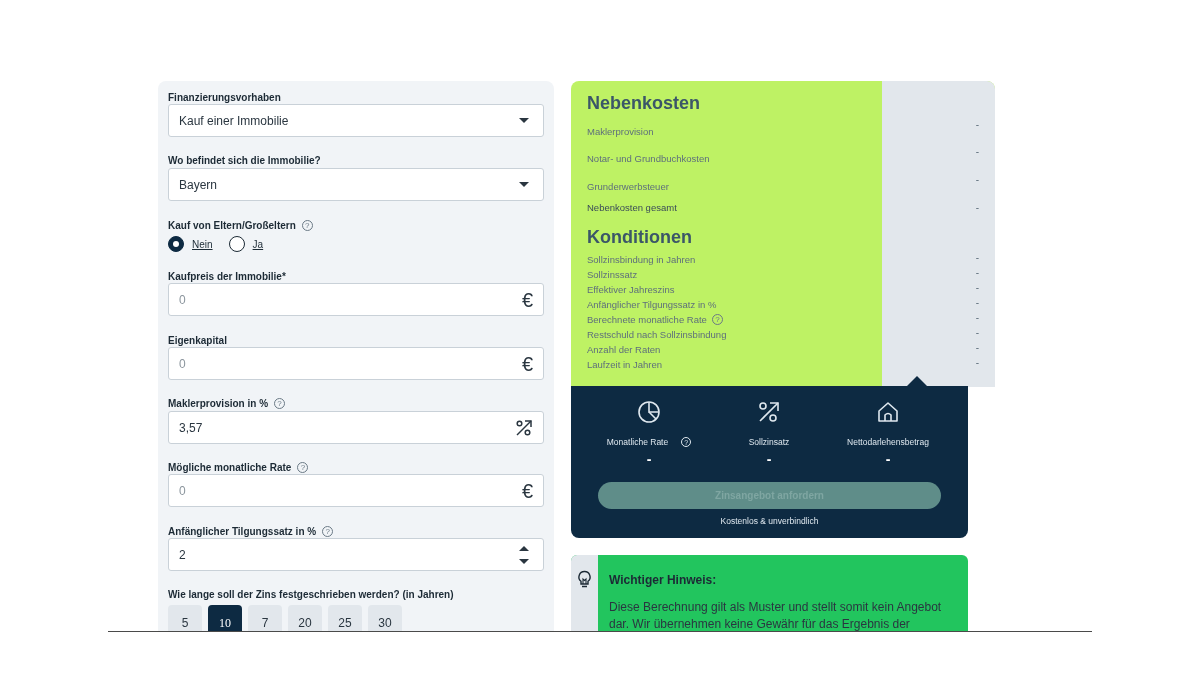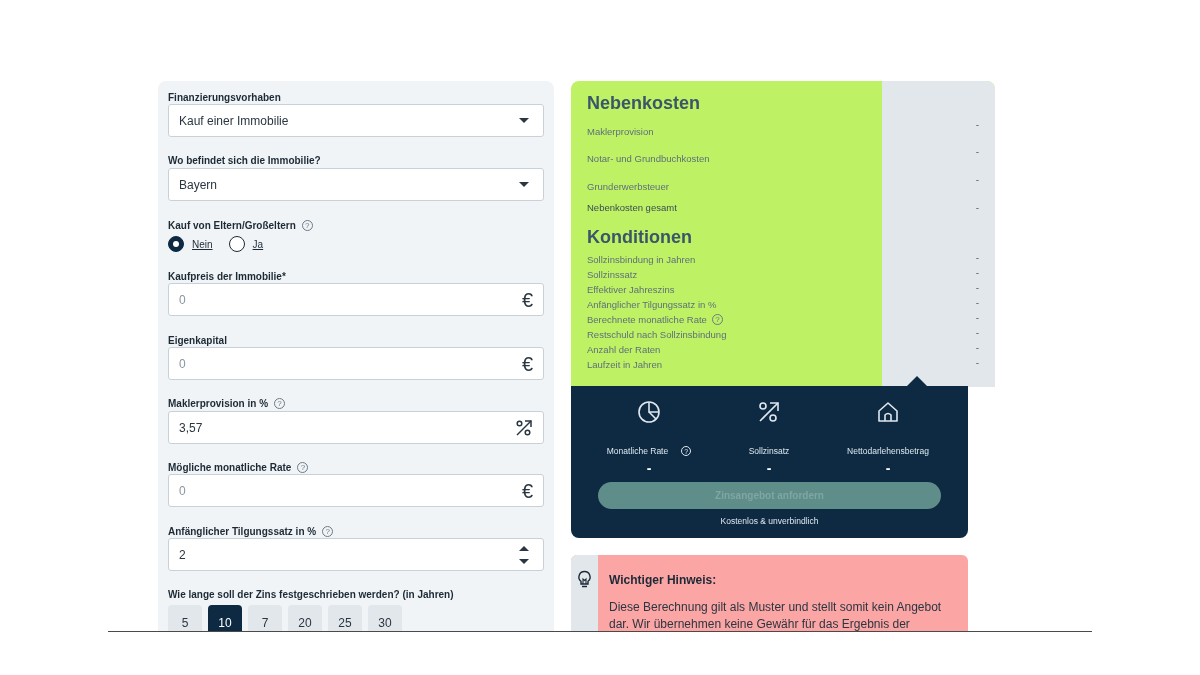--- a/index.html
+++ b/index.html
@@ -38,21 +38,21 @@
   .radio { width: 16px; height: 16px; border-radius: 50%; border: 1.5px solid #1c2a35; display: inline-flex; align-items: center; justify-content: center; background: #fff; }
   .radio.checked { background: #0d2a42; border-color: #0d2a42; }
   .radio.checked::after { content: ""; width: 6px; height: 6px; background: #fff; border-radius: 50%; }
   .radio-label { margin-right: 8px; text-decoration: underline; }
 
   .years-row { position: absolute; left: 10px; top: 524px; display: flex; gap: 6px; }
   .year-btn {
     width: 34px; height: 36px; background: #e2e7ec; border-radius: 4px 4px 0 0; font-size: 12px;
     display: flex; align-items: center; justify-content: center; color: #2a3640;
   }
-  .year-btn.active { background: #0d2a42; color: #ffffff; }
+  .year-btn.active { background: #0d2a42; color: #ffffff; font-family: Liberation Serif, serif; }
 
   .summary {
     position: absolute; left: 571px; top: 81px; width: 424px; height: 306px;
     background: #bef264; border-radius: 8px 8px 0 0; overflow: hidden; text-align: center;
   }
   .summary-strip { position: absolute; right: 0; top: 0; width: 113px; height: 100%; background: #e2e7ec; }
   .sec-title { position: absolute; left: 16px; font-size: 18px; font-weight: bold; color: #3b5668; }
   .row-label { position: absolute; left: 16px; font-size: 9.5px; color: #5e6f7c; white-space: nowrap; display: flex; align-items: center; gap: 5px; }
   .row-label.bold { font-weight: normal; color: #3b4c58; }
   .row-val { position: absolute; right: 16px; font-size: 10px; color: #5e6f7c; }
@@ -60,32 +60,32 @@
     position: absolute; left: 906px; top: 376px; width: 0; height: 0;
     border-left: 11px solid transparent; border-right: 11px solid transparent; border-bottom: 11px solid #0d2a42;
   }
 
   .result-box {
     position: absolute; left: 571px; top: 386px; width: 397px; height: 152px;
     background: #0d2a42; border-radius: 0 0 8px 8px; color: #ffffff;
   }
   .kpi { position: absolute; top: 14px; width: 120px; text-align: center; }
   .kpi svg { display: block; margin: 0 auto; }
-  .kpi-label { font-size: 8.5px; margin-top: 22px; color: #dfe8ef; display: flex; align-items: center; justify-content: center; gap: 13px; text-align: center; }
+  .kpi-label { font-size: 8.5px; margin-top: 13px; color: #dfe8ef; display: flex; align-items: center; justify-content: center; gap: 13px; text-align: center; }
   .kpi-label .help-icon { border-color: #dfe8ef; color: #dfe8ef; width: 10px; height: 10px; font-size: 7px; }
   .kpi-val { font-size: 14px; font-weight: bold; margin-top: 4px; }
   .cta {
     position: absolute; left: 27px; top: 96px; width: 343px; height: 27px; background: #5f8d89;
     border-radius: 14px; color: #7fa6a2; font-size: 10px; font-weight: bold;
     display: flex; align-items: center; justify-content: center;
   }
   .cta-sub { position: absolute; left: 0; width: 100%; top: 130px; text-align: center; font-size: 8.5px; color: #dfe8ef; }
 
   .hint {
-    position: absolute; left: 571px; top: 555px; width: 397px; height: 90px; background: #fca5a5;
+    position: absolute; left: 571px; top: 555px; width: 397px; height: 90px; background: #22c55e;
     border-radius: 6px 6px 0 0; overflow: hidden;
   }
   .hint-strip { position: absolute; left: 0; top: 0; width: 27px; height: 100%; background: #e2e7ec; }
   .hint-icon { position: absolute; left: 6px; top: 15px; }
   .hint-title { position: absolute; left: 38px; top: 18px; font-size: 12px; font-weight: bold; color: #1c2a35; }
   .hint-text { position: absolute; left: 38px; top: 44px; width: 345px; font-size: 12px; line-height: 17px; color: #2a3640; }
 
   .bottom-line { position: absolute; left: 108px; top: 631px; width: 984px; height: 1px; background: #4a4a4a; }
   .bottom-white { position: absolute; left: 0; top: 632px; width: 1200px; height: 43px; background: #ffffff; }
 </style>

